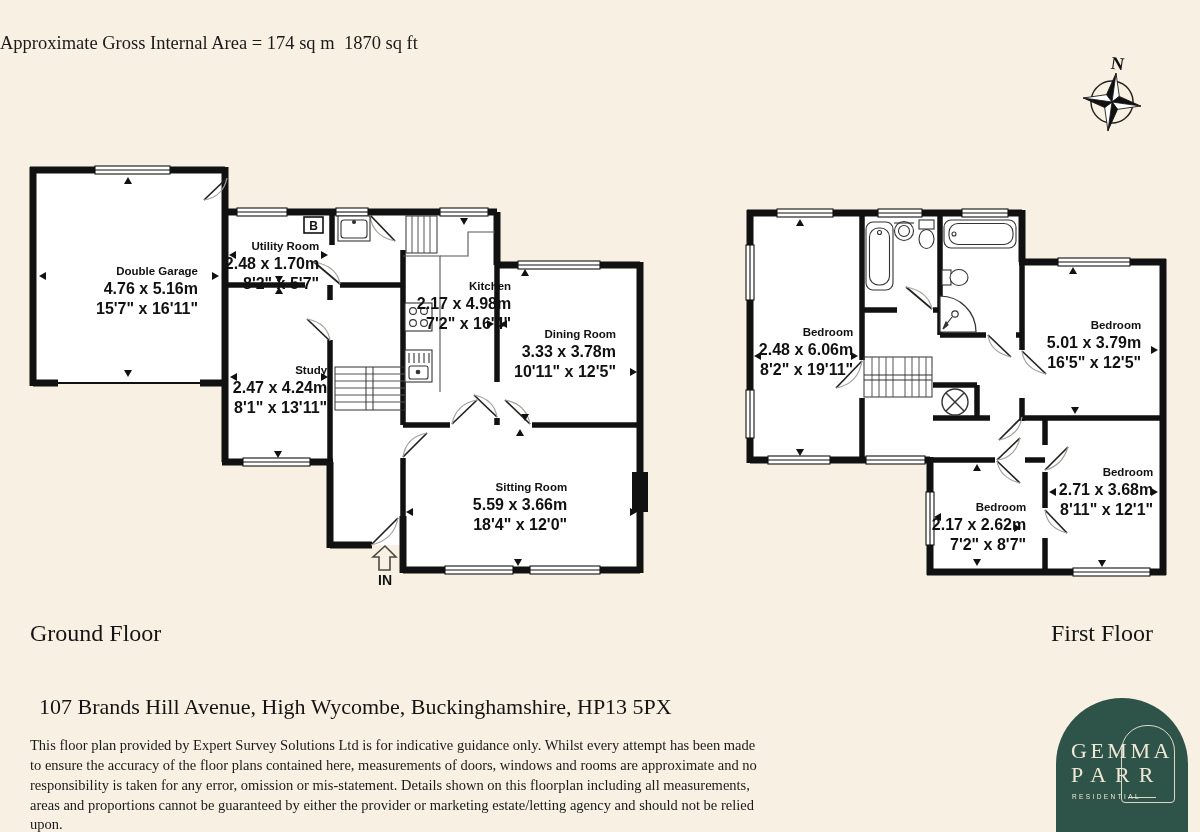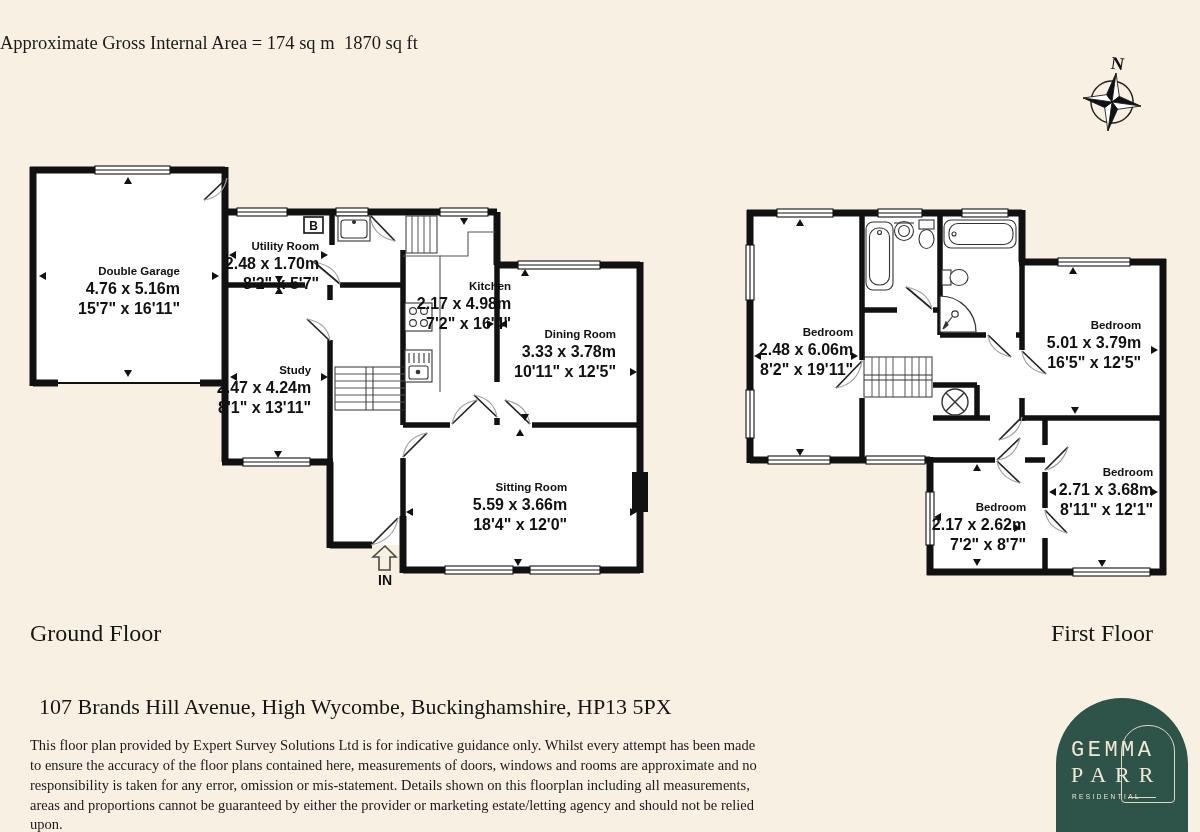--- a/index.html
+++ b/index.html
@@ -16,21 +16,21 @@
   .gf-title{left:30px;top:620px;}
   .ff-title{right:47px;top:620px;}
   .address{position:absolute;left:30px;top:694px;font-family:"Liberation Serif",serif;
         font-size:22px;color:#141414;margin-left:9px;}
   .disclaimer{position:absolute;left:30px;top:736px;width:732px;
         font-family:"Liberation Serif",serif;font-size:14.5px;line-height:1.37;color:#1a1a1a;}
   .logo{position:absolute;left:1056px;top:698px;width:132px;height:134px;
         border-radius:66px 66px 0 0;}
   .logo-arch{position:absolute;right:13px;top:27px;width:52px;height:76px;
         border:1px solid rgba(240,232,214,.9);border-radius:26px 26px 4px 4px;}
-  .logo-name1{position:absolute;left:15px;top:40px;font-family:Liberation Mono, monospace;
+  .logo-name1{position:absolute;left:15px;top:40px;font-family:Liberation Serif, serif;
         font-size:22px;letter-spacing:3.5px;font-weight:normal;}
   .logo-name2{position:absolute;left:15px;top:64px;font-family:"Liberation Serif",serif;
         font-size:22px;letter-spacing:9px;font-weight:normal;}
   .logo-tag{position:absolute;left:16px;top:95px;font-size:6.5px;letter-spacing:2.4px;}
   .logo-dash{position:absolute;left:72px;top:99px;width:28px;height:1px;background:rgba(240,232,214,.9);}
 </style>
 </head>
 <body>
 
 <div class="page" style="background: rgb(248, 241, 227);">
@@ -376,31 +376,31 @@
           <polygon points="29,0 0,0 6.5,6.5" fill="#fff"></polygon>
         <polygon points="0,29 0,0 6.5,6.5" fill="#111"></polygon>
           <polygon points="0,29 0,0 -6.5,6.5" fill="#fff"></polygon>
         <polygon points="-29,0 0,0 -6.5,6.5" fill="#111"></polygon>
           <polygon points="-29,0 0,0 -6.5,-6.5" fill="#fff"></polygon>
       </g>
       <text x="0" y="-33" text-anchor="middle" font-family="Liberation Serif, serif" font-size="18" font-weight="bold" fill="#111">N</text>
     </g>
   </svg>
 
-  <div class="room-label" style="left:129px;top:292px">
+  <div class="room-label" style="left:147px;top:292px">
     <span class="rname">Double Garage</span>
     <span class="rdim">4.76 x 5.16m</span>
     <span class="rdim">15'7" x 16'11"</span>
   </div>
   <div class="room-label" style="left:272px;top:267px">
     <span class="rname">Utility Room</span>
     <span class="rdim">2.48 x 1.70m</span>
     <span class="rdim">8'2" x 5'7"</span>
   </div>
-  <div class="room-label" style="left:264px;top:391px">
+  <div class="room-label" style="left:280px;top:391px">
     <span class="rname">Study</span>
     <span class="rdim">2.47 x 4.24m</span>
     <span class="rdim">8'1" x 13'11"</span>
   </div>
   <div class="room-label" style="left:464px;top:307px">
     <span class="rname">Kitchen</span>
     <span class="rdim">2.17 x 4.98m</span>
     <span class="rdim">7'2" x 16'4"</span>
   </div>
   <div class="room-label" style="left:565px;top:355px">

